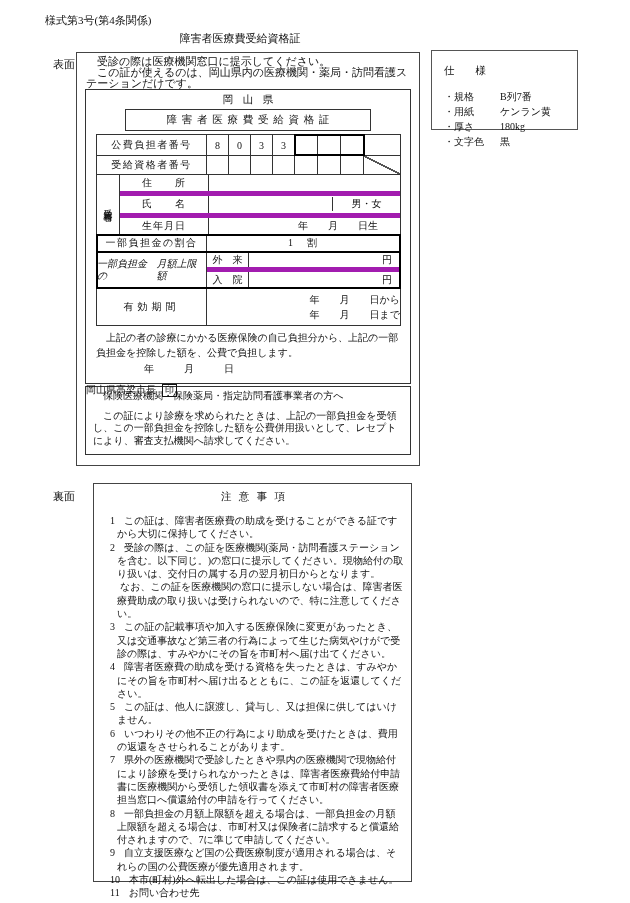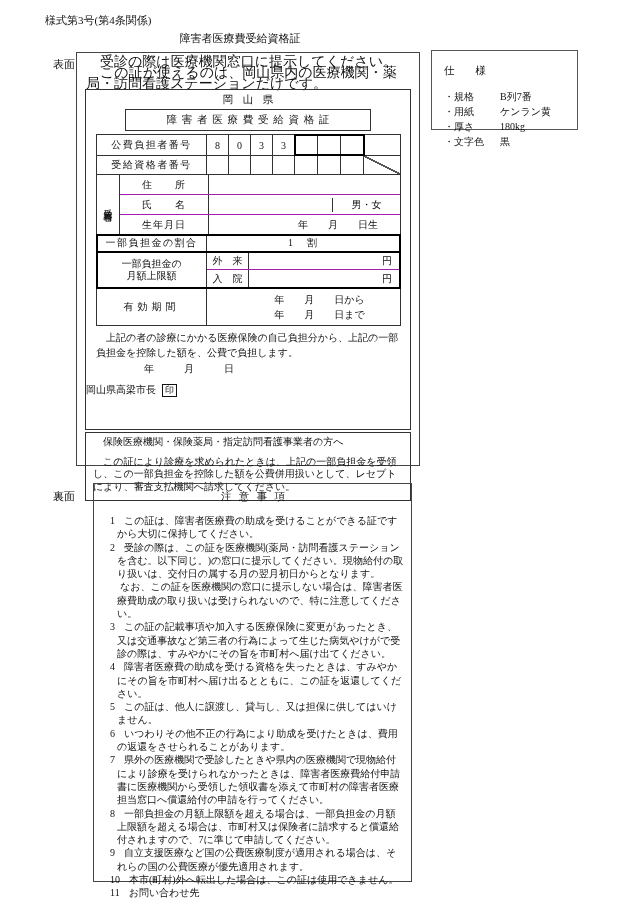--- a/index.html
+++ b/index.html
@@ -12,24 +12,24 @@
   .abs { position:absolute; }
 
   .form-number { left:45px; top:13px; font-size:11px; }
   .doc-title   { left:90px; top:31px; width:300px; text-align:center; font-size:11px; }
   .side-label  { font-size:11px; }
   .front-label { left:53px; top:57px; }
   .back-label  { left:53px; top:489px; }
 
   
   .front-box { left:76px; top:52px; width:344px; height:414px; border:1px solid #444; }
-  .instr { padding:3px 6px 0 9px; font-size:14px; line-height:11px; height:36px; }
+  .instr { padding:3px 6px 0 9px; font-size:11px; line-height:11px; height:36px; }
   .instr p { text-indent:1em; }
 
-  .cert-box { margin:0 8px; width:326px; height:341px; border:1px solid #333; position:relative; }
+  .cert-box { margin:0 8px; width:326px; height:295px; border:1px solid #333; position:relative; }
   .pref { margin-top:3px; text-align:center; font-size:10.5px; letter-spacing:0.9em; text-indent:0.9em; }
   .cert-title-box { margin:2px auto 0; width:246px; height:22px; border:1px solid #333;
     display:flex; align-items:center; justify-content:center;
     font-size:10.5px; letter-spacing:0.45em; text-indent:0.45em; }
 
   .ctable { margin:3px 10px 0; width:305px; border:1px solid #333; font-size:10px; }
   .crow { display:flex; border-bottom:1px solid #333; align-items:stretch; }
   .crow:last-child { border-bottom:none; }
   .cell { border-right:1px solid #333; display:flex; align-items:center; }
   .cell:last-child { border-right:none; }
@@ -41,41 +41,41 @@
   .boldgroup .dig { flex:0 0 23px; }
   .boldgroup .dig:last-child { border-right:none; }
   .tail { flex:1 1 auto; border-right:none; }
   .w23 { flex:0 0 23px; }
   .diag { flex:1 1 auto; border-right:none;
     background-image:linear-gradient(to right top, transparent calc(50% - 0.7px), #555 calc(50% - 0.7px), #555 calc(50% + 0.7px), transparent calc(50% + 0.7px)); }
 
   .side { flex:0 0 22px; justify-content:center;
     writing-mode:vertical-rl; text-orientation:upright; font-size:9px; letter-spacing:1px; line-height:22px; }
   .tripcol { flex:1 1 auto; display:flex; flex-direction:column; }
-  .trow { display:flex; border-bottom:1px solid #a21caf; flex:1 1 auto; }
+  .trow { display:flex; border-bottom:5px solid #a21caf; flex:1 1 auto; }
   .trow:last-child { border-bottom:none; }
   .lab2 { flex:0 0 89px; justify-content:center; letter-spacing:1px; }
   .content { flex:1 1 auto; border-right:none; }
   .triple { height:60px; }
   .sexcell { flex:0 0 68px; border-left:1px solid #333; border-right:none; justify-content:center; }
   .fill { flex:1 1 auto; }
   .birth { justify-content:flex-end; padding-right:22px; }
 
   .r-rate { height:17px; outline:2px solid #000; outline-offset:-1px; position:relative; z-index:2; }
   .center-val { flex:1 1 auto; border-right:none; justify-content:center; letter-spacing:2px; }
 
   .r-cap { height:36px; outline:2px solid #000; outline-offset:-1px; position:relative; z-index:2; }
-  .capl { flex-direction:column; justify-content:center; line-height:12px; letter-spacing:0; }
+  .capl { flex-direction:row; justify-content:center; line-height:12px; letter-spacing:0;font-style:italic; }
   .capcol { flex:1 1 auto; display:flex; flex-direction:column; }
   .sublab { flex:0 0 42px; justify-content:center; }
   .val { flex:1 1 auto; border-right:none; justify-content:flex-end; padding-right:8px; }
 
   .r-period { height:37px; }
   .period-label { letter-spacing:4px; }
-  .vper { flex:1 1 auto; border-right:none; flex-direction:column; align-items:center; justify-content:center; padding-left:32px; line-height:15px; }
+  .vper { flex:1 1 auto; border-right:none; flex-direction:column; align-items:flex-end; justify-content:center; padding-left:32px; line-height:15px; }
 
   .decl { margin:4px 10px 0; line-height:15px; text-indent:1em; }
   .date-line { margin:2px 0 0 58px; }
   .issuer-line { margin-top:7px; text-align:left; padding-right:36px; }
   .seal-box { display:inline-block; border:1px solid #111; font-size:9px; padding:0 2px; margin-left:6px; line-height:11px; }
 
   .provider-box { margin:2px 8px 0; width:326px; height:69px; border:1px solid #333; padding:3px 7px 0; line-height:12.5px; }
   .prov-head { text-indent:1em; }
   .prov-body { margin-top:7px; text-indent:1em; }
 

